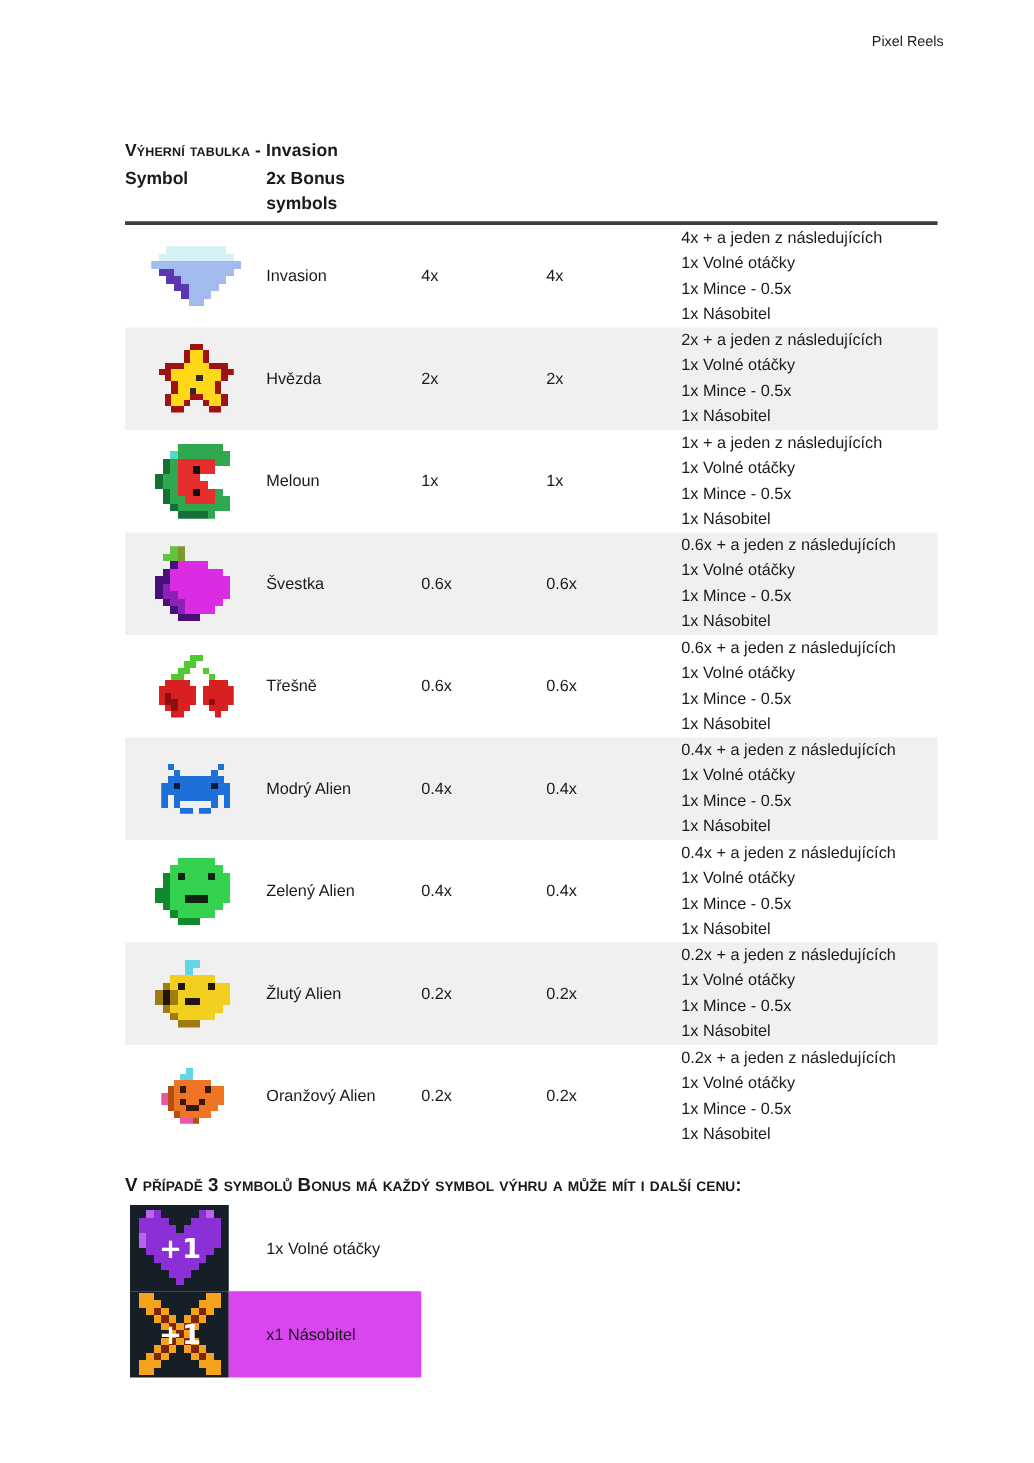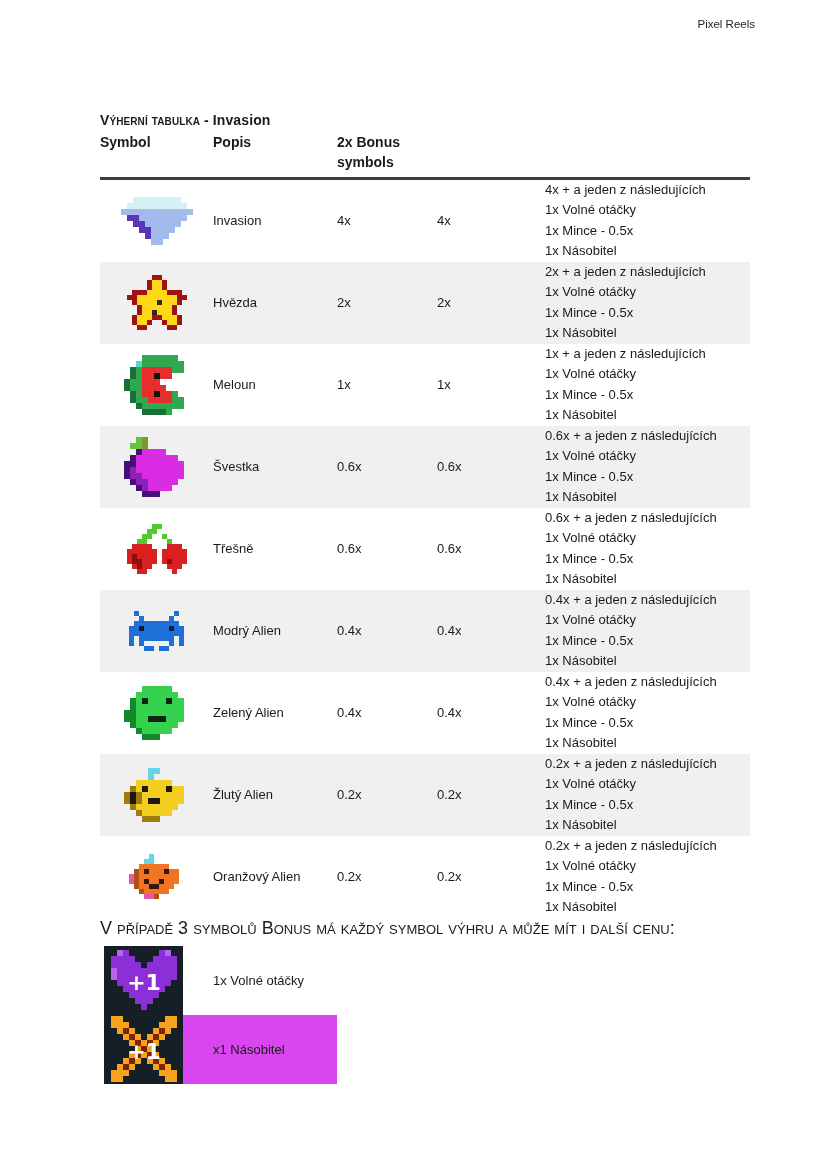--- a/index.html
+++ b/index.html
@@ -1,28 +1,28 @@
 <!DOCTYPE html>
 <html><head>
 <meta charset="utf-8">
 <style>
   *{margin:0;padding:0;box-sizing:border-box}
   html,body{background:#fff}
   body{width:827px;height:1170px;position:relative;font-family:"Liberation Sans",sans-serif;color:#1a1a1a;overflow:hidden}
-  .page-header{position:absolute;top:18px;right:72px;font-size:11.5px;color:#222}
+  .page-header{position:absolute;top:28px;right:72px;font-size:11.5px;color:#222}
   .content{position:absolute;left:100px;top:112px;width:650px}
   .doc-title{font-size:14px;font-weight:bold;letter-spacing:.1px}
   .sc{font-variant:small-caps}
   .thead{display:flex;font-weight:bold;font-size:14px;line-height:1.45;margin-top:4px;border-bottom:3px solid #3d3d3d;padding-bottom:4px;min-height:37px}
   .col1{width:113px}.col2{width:124px}.col3{width:100px}.col4{width:108px}.col5{width:205px}
   .trow{display:flex;align-items:center;min-height:82px;font-size:13px}
   .trow.alt{background:#f0f0f0}
   .cell-icon{width:113px;display:flex;justify-content:center;align-items:center}
   .b3{line-height:20.3px}
-  .bonus-heading{font-weight:normal;font-size:18px}
+  .bonus-heading{margin-top:22px;font-weight:bold;font-size:15px}
   .bonus-table{margin-top:7px;margin-left:4px}
   .brow{display:flex;height:69px}
   .brow .bicon{width:79px;background:#161e27;display:flex;align-items:center;justify-content:center}
   .brow .blabel{width:154px;display:flex;align-items:center;padding-left:30px;font-size:13px}
   .brow.alt .blabel{background:#d946ef}
   svg{display:block}
 </style>
 </head>
 <body>
 
@@ -30,21 +30,20 @@
   <div class="page-header">Pixel Reels</div>
 
   <div class="content">
     <div class="doc-title">
       <span class="sc">Výherní tabulka</span>
       <span>- Invasion</span>
     </div>
 
     <div class="thead">
       <div class="col1">Symbol</div>
-      <div class="col2">Popis</div>
       <div class="col4">2x Bonus symbols</div>
     </div>
 
     <div id="table-body">
         <div class="trow">
           <div class="cell-icon">
             <span>
               <svg width="72" height="48" viewBox="0 0 72 48" shape-rendering="crispEdges">
                 <rect x="12" y="0" width="6" height="6" fill="#d6f1f3"></rect>
                 <rect x="18" y="0" width="6" height="6" fill="#d6f1f3"></rect>

